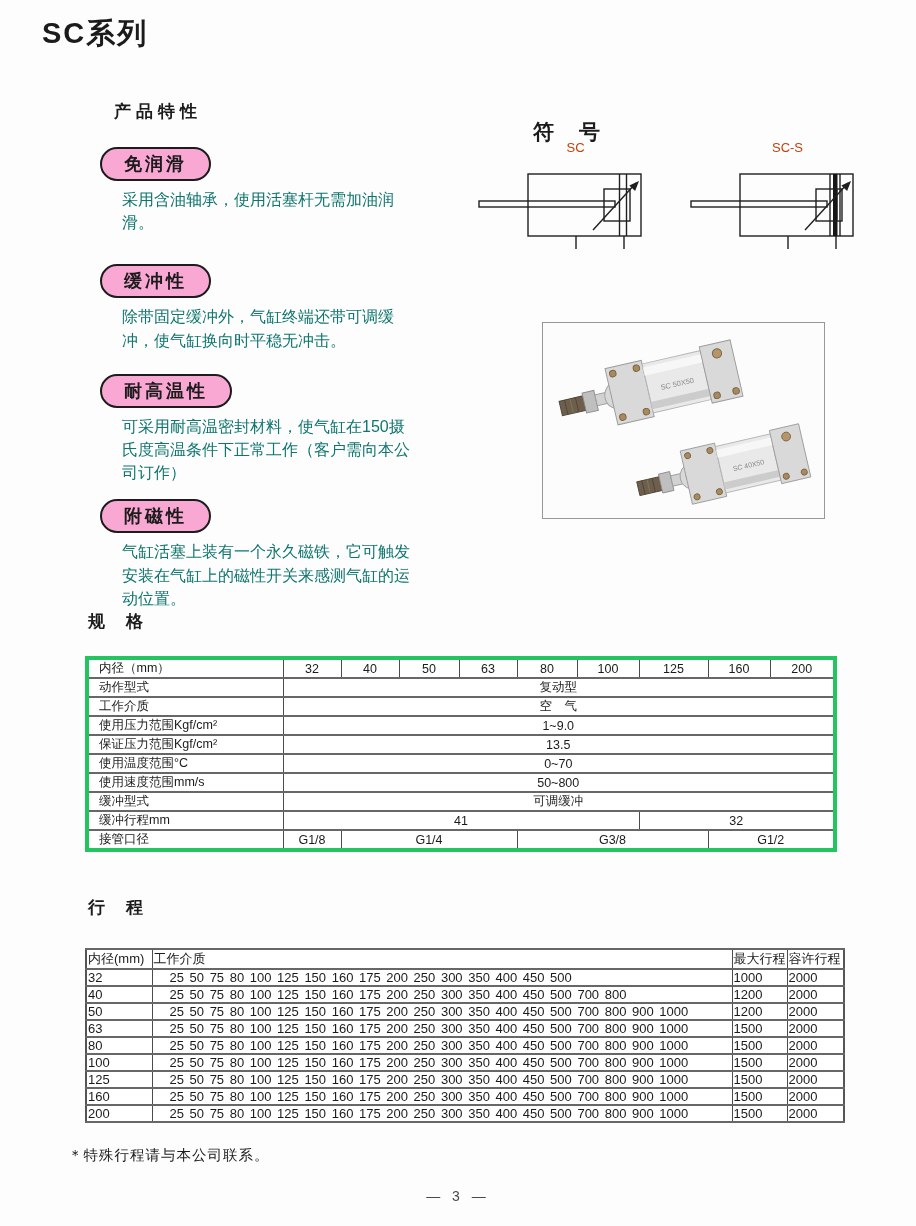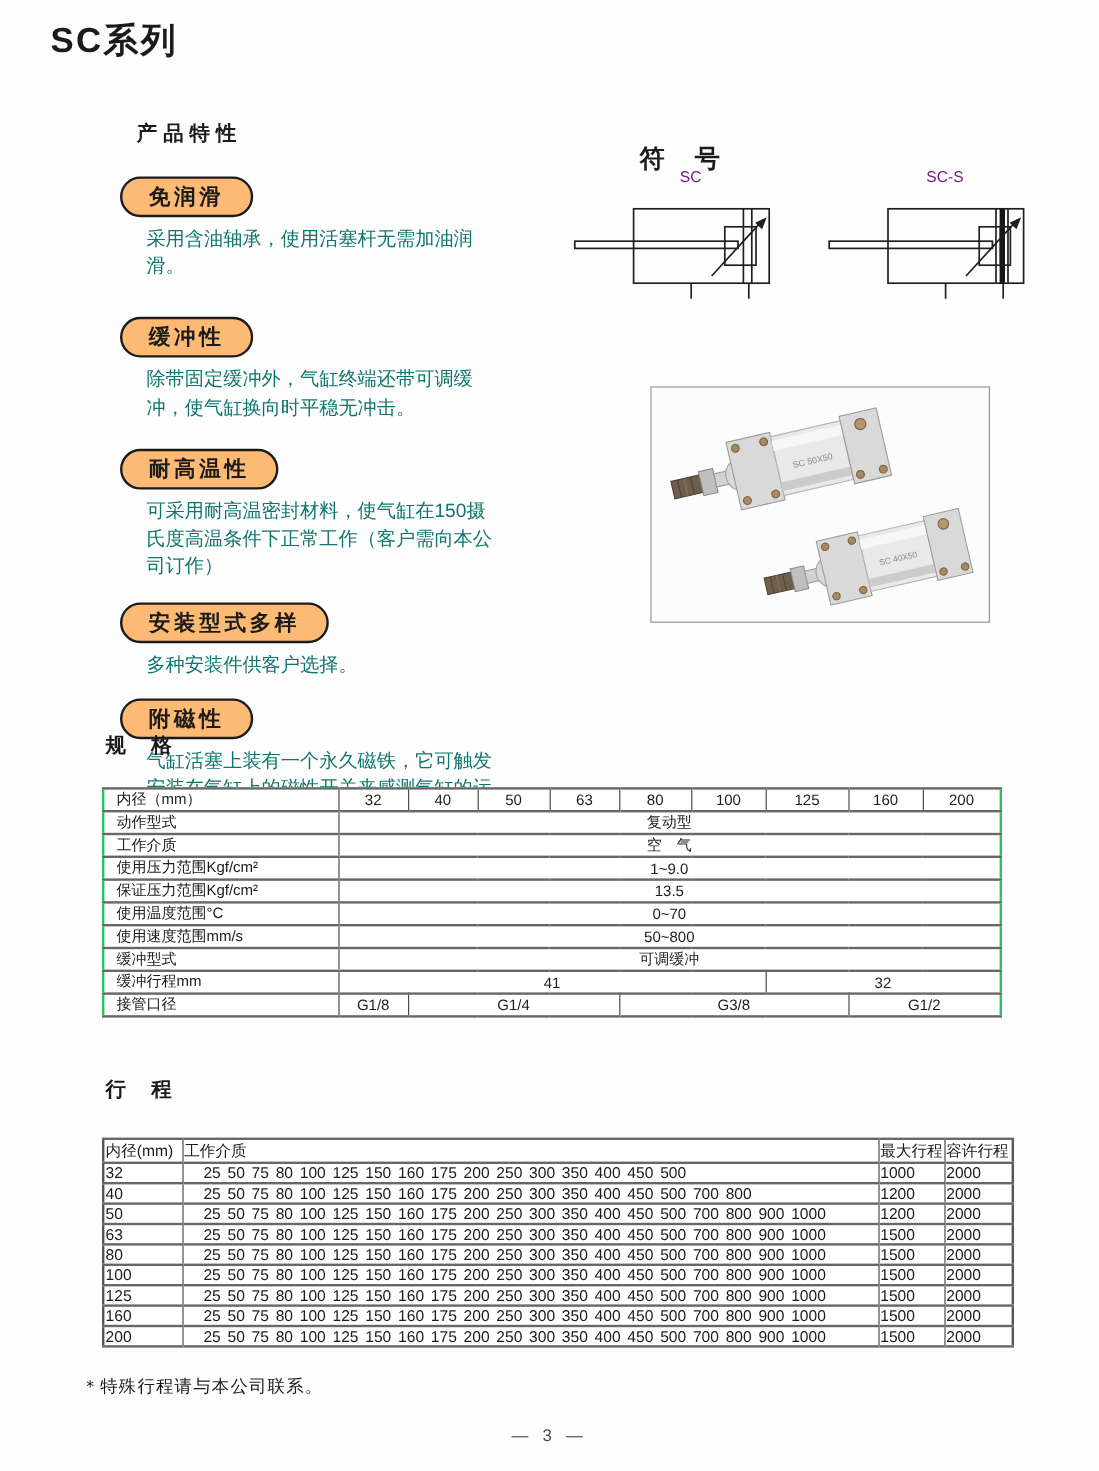--- a/index.html
+++ b/index.html
@@ -7,39 +7,39 @@
     width:916px;height:1226px;position:relative;background:#fdfdfd;color:#1b1b1b;
     font-family:"Liberation Sans","DejaVu Sans",sans-serif;overflow:hidden;
   }
   .abs{position:absolute;}
   .page-title{left:42px;top:14px;font-size:29px;font-weight:bold;letter-spacing:2px;}
   
   .features{left:96px;top:100px;width:380px;}
   .features-heading{margin:0 0 4px 18px;font-size:17px;letter-spacing:5px;font-weight:600;}
   .feature{margin-top:26px;}
   .feature-pill{display:inline-block;margin-left:4px;border:2px solid #1c1c1c;border-radius:18px;
-    padding:3px 22px;font-size:18px;font-weight:600;letter-spacing:3px;background:#fdba74;}
+    padding:3px 22px;font-size:18px;font-weight:600;letter-spacing:3px;background:#f9a8d4;}
   .feature-desc{margin:7px 0 0 26px;width:292px;font-size:16px;line-height:1.45;color:#0f766e;}
   .m1{margin-top:24px}.m2{margin-top:30px}.m3{margin-top:22px}.m4{margin-top:18px}.m5{margin-top:15px}
   
   .symbols-heading{left:533px;top:118px;font-size:21px;letter-spacing:2px;font-weight:600;}
   .symbol{width:195px;text-align:center;}
-  .symbol-label{font-size:13px;margin-bottom:1px;color:#701a75;}
+  .symbol-label{font-size:13px;margin-bottom:1px;color:#c2410c;}
   .symbol svg{display:block;}
   
   .photo-box{left:542px;top:322px;width:281px;height:195px;border:1px solid #979797;background:#fcfcfc;}
   
   .sec-heading{font-size:17px;letter-spacing:2px;font-weight:600;}
   
   table{border-collapse:collapse;table-layout:fixed;background:#fff;}
   .spec-table{left:85px;top:656px;}
   .spec-table td{border:1px solid #4c4c4c;border-top:2px solid #676767;border-bottom:2px solid #676767;
     height:13px;font-size:12.5px;text-align:center;padding:0 2px;overflow:hidden;white-space:nowrap;}
   .spec-table td.lbl{text-align:left;padding-left:10px;}
-  .spec-table{border:2px solid #22c55e;}
+  .spec-table{border:4px solid #22c55e;}
   
   .stroke-table{left:85px;top:948px;border:2px solid #555;}
   .stroke-table td{border:1px solid #4c4c4c;border-top:2px solid #676767;border-bottom:2px solid #676767;
     height:15px;font-size:13px;text-align:left;padding:0 1px;overflow:hidden;white-space:nowrap;}
   .stroke-table td.std{text-align:left;padding-left:17px;word-spacing:2px;}
   .footnote{left:68px;top:1146px;font-size:14.5px;letter-spacing:1px;}
   .page-number{left:0;top:1188px;width:916px;text-align:center;font-size:14px;color:#4a4a4a;letter-spacing:4px;}
   .sym-stroke{stroke:#1f1f1f;fill:none;stroke-width:1.4;}
 </style>
 </head>
@@ -54,24 +54,20 @@
     <span class="feature-pill">免润滑</span>
     <div class="feature-desc">采用含油轴承，使用活塞杆无需加油润滑。</div>
   </div>
   <div class="feature m2">
     <span class="feature-pill">缓冲性</span>
     <div class="feature-desc">除带固定缓冲外，气缸终端还带可调缓冲，使气缸换向时平稳无冲击。</div>
   </div>
   <div class="feature m3">
     <span class="feature-pill">耐高温性</span>
     <div class="feature-desc">可采用耐高温密封材料，使气缸在150摄氏度高温条件下正常工作（客户需向本公司订作）</div>
-  </div>
-  <div class="feature m4">
-    <span class="feature-pill">安装型式多样</span>
-    <div class="feature-desc">多种安装件供客户选择。</div>
   </div>
   <div class="feature m5">
     <span class="feature-pill">附磁性</span>
     <div class="feature-desc">气缸活塞上装有一个永久磁铁，它可触发安装在气缸上的磁性开关来感测气缸的运动位置。</div>
   </div>
 </div>
 
 <div class="abs symbols-heading">符　号</div>
 
 <div class="abs symbol" style="left:478px;top:140px;">

